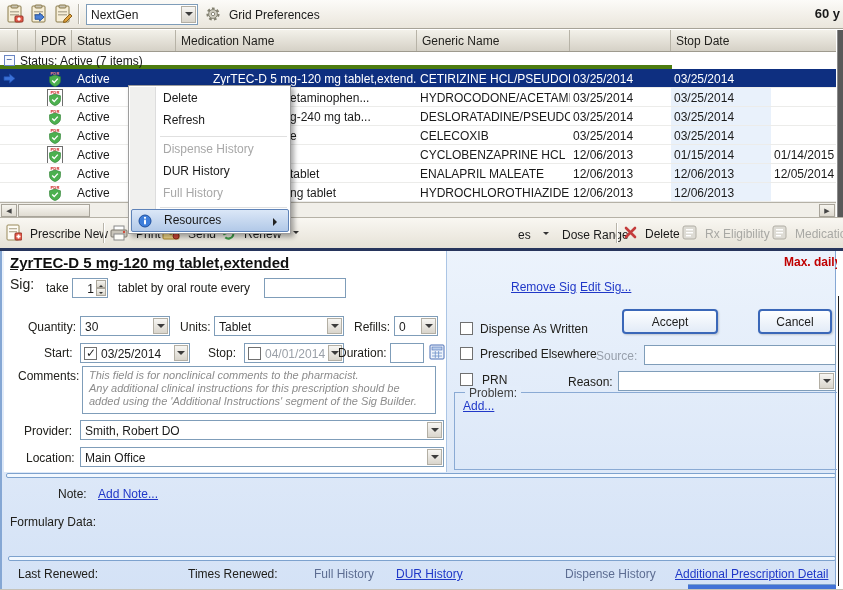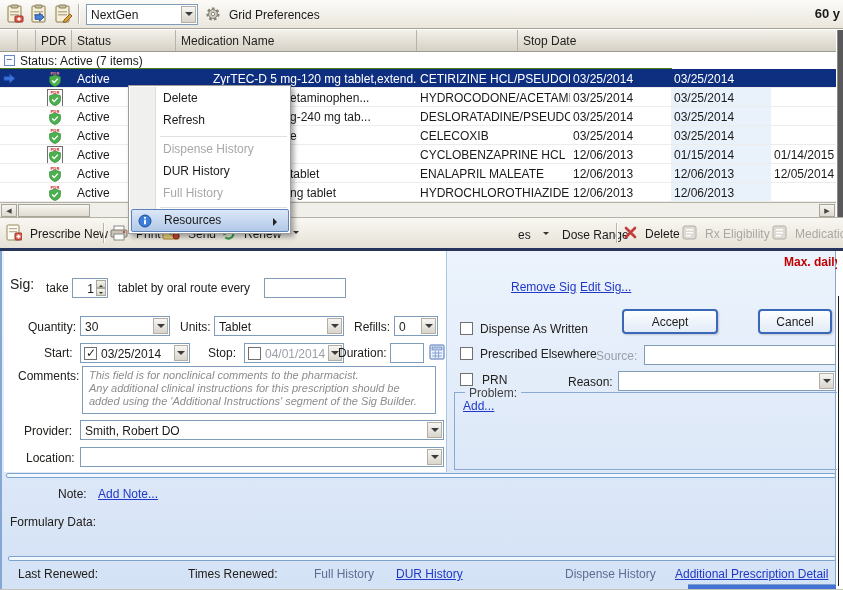--- a/index.html
+++ b/index.html
@@ -24,21 +24,21 @@
 
   
   .ghead{position:absolute;left:0;top:30px;width:836px;height:22px;display:flex;
          background:linear-gradient(#f3f1ea,#d5d1c6);border-bottom:1px solid #9e9a8e;color:#23221e}
   .hc{border-right:1px solid #b7b3a7;padding:4px 0 0 5px;overflow:hidden;white-space:nowrap;position:relative}
   .w0{width:18px}.w1{width:18px}.w2{width:36px}.w3{width:104px}.w4{width:241px}
   .w5{width:153px}.w6{width:101px}.w7{width:100px}.w8{width:65px}
   .hc.wrap{white-space:normal;line-height:20px;padding-top:21px}
   .sort{position:absolute;right:5px;top:4px;font-size:9px;color:#5c5c55}
   .vscroll{position:absolute;left:837px;top:30px;width:6px;height:187px;background:#595959;border-left:1px solid #8b8b8b}
-  .group{position:absolute;left:0;top:52px;width:672px;height:17px;background:#fff;border-bottom:1px solid #4d7c0f}
+  .group{position:absolute;left:0;top:52px;width:672px;height:17px;background:#fff;border-bottom:4px solid #4d7c0f}
   .minus{position:absolute;left:4px;top:3px;width:11px;height:11px;border:1px solid #6b86c4;background:#f7fafe;
          color:#2a4a96;font-size:10px;line-height:8px;text-align:center}
   .minus::before{content:"\2212"}
   .grow{position:absolute;left:0;width:836px;height:19px;display:flex;background:#fff;border-bottom:1px solid #ececea}
   .grow .c{overflow:hidden;white-space:nowrap;padding:3px 0 0 3px}
   .grow .c3{padding-left:5px}
   .grow .c4{padding-left:114px}
   .grow.r0 .c4{padding-left:37px}
   .grow .c7{background:#e9f1fb}
   .grow.sel{background:#0e2f80;color:#fff}
@@ -152,20 +152,21 @@
     </div>
     <span class="age">60 y</span>
   </div>
 
   <div class="ghead">
     <span class="hc w0"></span>
     <span class="hc w1"></span>
     <span class="hc w2">PDR</span>
     <span class="hc w3">Status</span>
     <span class="hc w4">Medication Name</span>
+    <span class="hc w5">Generic Name</span>
     <span class="hc w6 wrap">Original Start Date</span>
     <span class="hc w8" style="border-right:none">Stop Date</span>
   </div>
   <div class="vscroll"></div>
 
   <div class="group">
     <span class="minus"></span>
     <span class="abs" style="left:20px;top:2px">Status: Active (7 items)</span>
   </div>
 
@@ -357,20 +358,21 @@
           </svg></span>
       <span>Medicatio</span>
     </div>
   </div>
   <div class="navy-bar"></div>
 
   <div class="panel">
     <div class="whitearea"></div>
     <div class="coldiv"></div>
 
+    <span class="ftitle">ZyrTEC-D 5 mg-120 mg tablet,extended</span>
     <span class="maxdaily">Max. daily</span>
 
     <span class="lbl" style="left:8px;top:25px;font-size:14px">Sig:</span>
     <span class="lbl" style="left:44px;top:30px">take</span>
     <div class="spin" style="left:70px;top:27px">
       <span class="sv">1</span>
       <span class="up"></span>
       <span class="dn"></span>
     </div>
     <span class="lbl" style="left:116px;top:30px">tablet by oral route every</span>
@@ -419,20 +421,21 @@
 Any additional clinical instructions for this prescription should be
 added using the 'Additional Instructions' segment of the Sig Builder.</div>
 
     <span class="lbl" style="left:22px;top:173px">Provider:</span>
     <div class="combo" style="left:78px;top:169px;width:364px;height:20px">
       <span class="v">Smith, Robert DO</span>
       <span class="b"></span>
     </div>
     <span class="lbl" style="left:24px;top:200px">Location:</span>
     <div class="combo" style="left:78px;top:196px;width:364px;height:20px">
+      <span class="v">Main Office</span>
       <span class="b"></span>
     </div>
 
     <span class="chk" style="left:458px;top:71px"></span>
     <span class="lbl" style="left:478px;top:71px">Dispense As Written</span>
     <div class="btn-blue" style="left:620px;top:58px;width:96px">Accept</div>
     <div class="btn-blue" style="left:756px;top:58px;width:74px">Cancel</div>
 
     <span class="chk" style="left:458px;top:96px"></span>
     <span class="lbl" style="left:478px;top:96px">Prescribed Elsewhere</span>

